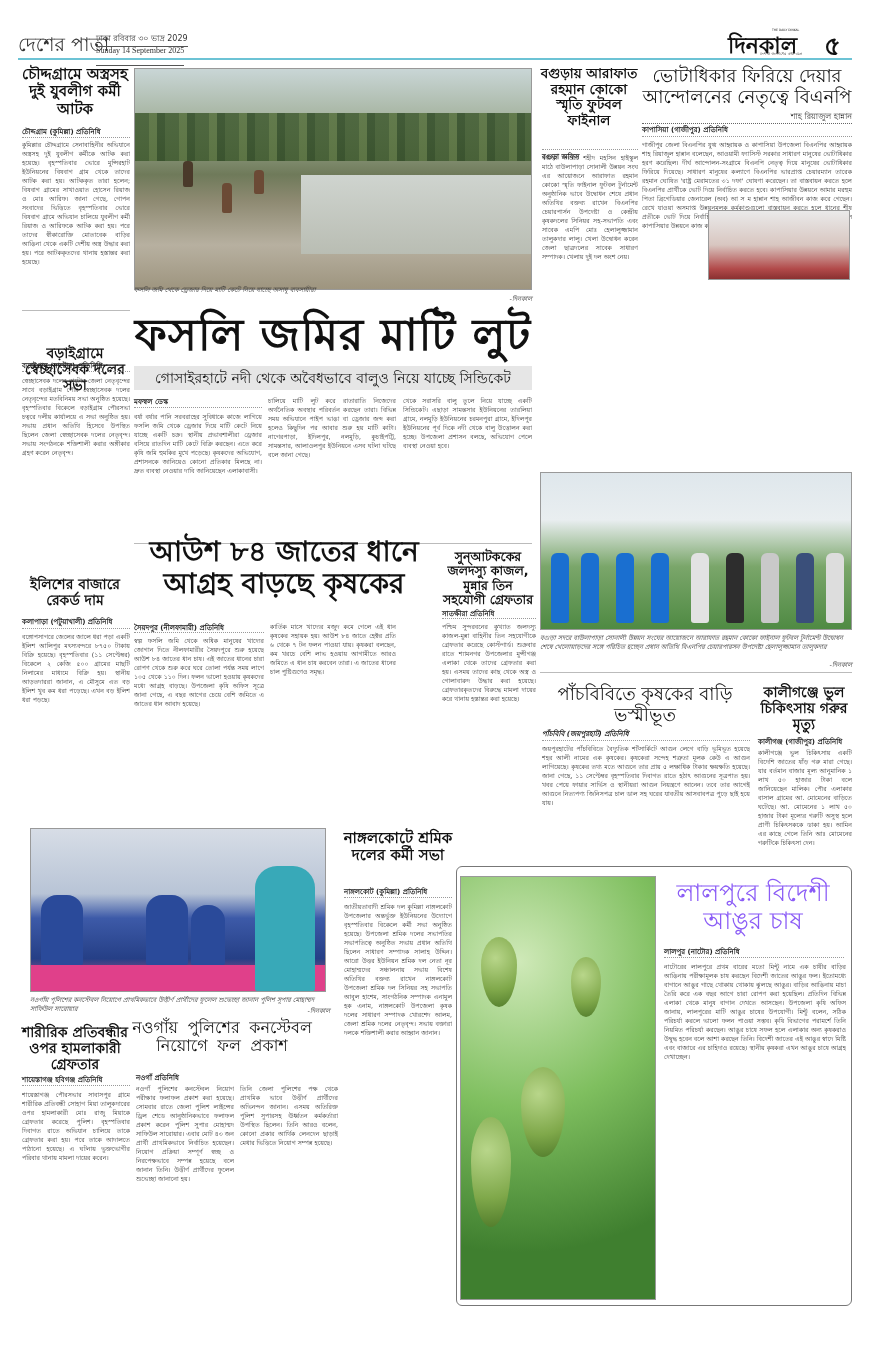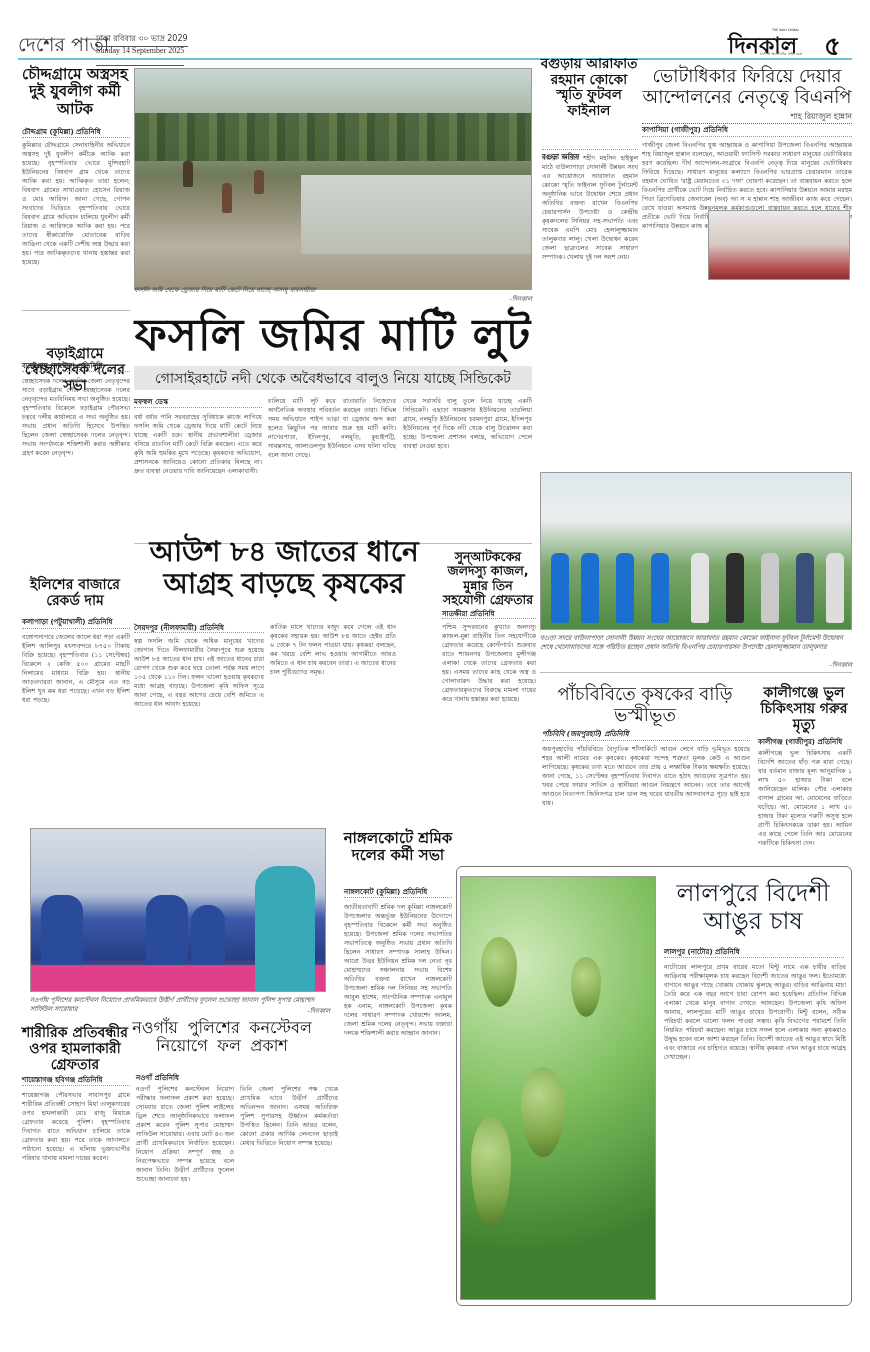--- a/index.html
+++ b/index.html
@@ -93,21 +93,21 @@
 <div class="abs dateline" style="left:134px;top:622px;width:130px;">সৈয়দপুর (নীলফামারী) প্রতিনিধি</div>
 <div class="abs dot-rule" style="left:134px;top:632px;width:130px;"></div>
 <div class="abs body-text" style="left:134px;top:636px;width:130px;height:180px;">স্বল্প ফসলি জমি থেকে অধিক মানুষের খাদ্যের জোগান দিতে নীলফামারীর সৈয়দপুরে শুরু হয়েছে আউশ ৮৪ জাতের ধান চাষ। এই জাতের ধানের চারা রোপণ থেকে শুরু করে ঘরে তোলা পর্যন্ত সময় লাগে ১০৫ থেকে ১১০ দিন। ফলন ভালো হওয়ায় কৃষকদের মধ্যে আগ্রহ বাড়ছে। উপজেলা কৃষি অফিস সূত্রে জানা গেছে, এ বছর আগের চেয়ে বেশি জমিতে এ জাতের ধান আবাদ হয়েছে।</div>
 <div class="abs body-text" style="left:270px;top:622px;width:126px;height:194px;">কার্তিক মাসে খাদ্যের মজুদ কমে গেলে এই ধান কৃষকের সহায়ক হয়। আউশ ৮৪ জাতে হেক্টর প্রতি ৬ থেকে ৭ টন ফলন পাওয়া যায়। কৃষকরা বলছেন, কম খরচে বেশি লাভ হওয়ায় আগামীতে আরও জমিতে এ ধান চাষ করবেন তারা। এ জাতের ধানের চাল পুষ্টিগুণেও সমৃদ্ধ।</div>
 
 <div class="abs hl" style="left:440px;top:550px;width:96px;font-size:12.5px;">সুন্আটককের জলদস্যু কাজল, মুন্নার তিন সহযোগী গ্রেফতার</div>
 <div class="abs dateline" style="left:442px;top:608px;width:96px;">সাতক্ষীরা প্রতিনিধি</div>
 <div class="abs dot-rule" style="left:442px;top:618px;width:94px;"></div>
 <div class="abs body-text" style="left:442px;top:622px;width:94px;height:194px;">পশ্চিম সুন্দরবনের কুখ্যাত জলদস্যু কাজল-মুন্না বাহিনীর তিন সহযোগীকে গ্রেফতার করেছে কোস্টগার্ড। শুক্রবার রাতে শ্যামনগর উপজেলার মুন্সীগঞ্জ এলাকা থেকে তাদের গ্রেফতার করা হয়। এসময় তাদের কাছ থেকে অস্ত্র ও গোলাবারুদ উদ্ধার করা হয়েছে। গ্রেফতারকৃতদের বিরুদ্ধে মামলা দায়ের করে থানায় হস্তান্তর করা হয়েছে।</div>
 
-<div class="abs hl" style="left:540px;top:56px;width:98px;font-size:13.5px;">বগুড়ায় আরাফাত রহমান কোকো স্মৃতি ফুটবল ফাইনাল</div>
+<div class="abs hl" style="left:540px;top:66px;width:98px;font-size:13.5px;">বগুড়ায় আরাফাত রহমান কোকো স্মৃতি ফুটবল ফাইনাল</div>
 <div class="abs dateline" style="left:542px;top:151px;width:96px;">বগুড়া অফিস</div>
 <div class="abs dot-rule" style="left:542px;top:149px;width:96px;"></div>
 <div class="abs body-text" style="left:542px;top:153px;width:96px;height:310px;">বগুড়া সদরের শহীদ মহসিন হাইস্কুল মাঠে বাউলাপাড়া সোনালী উন্নয়ন সংঘ এর আয়োজনে আরাফাত রহমান কোকো স্মৃতি ফাইনাল ফুটবল টুর্নামেন্ট অনুষ্ঠানিক ভাবে উদ্বোধন শেষে প্রধান অতিথির বক্তব্য রাখেন বিএনপির চেয়ারপার্সন উপদেষ্টা ও কেন্দ্রীয় কৃষকদলের সিনিয়র সহ-সভাপতি এবং সাবেক এমপি মোঃ হেলালুজ্জামান তালুকদার লালু। খেলা উদ্বোধন করেন জেলা ছাত্রদলের সাবেক সাধারণ সম্পাদক। খেলায় দুই দল অংশ নেয়।</div>
 
 <div class="abs hl" style="left:642px;top:66px;width:210px;font-size:18px;font-weight:normal;">ভোটাধিকার ফিরিয়ে দেয়ার আন্দোলনের নেতৃত্বে বিএনপি</div>
 <div class="abs" style="left:642px;top:110px;width:210px;font-size:8px;color:#333;text-align:right;border-bottom:1px dotted #666;">শাহ রিয়াজুল হান্নান</div>
 <div class="abs dateline" style="left:642px;top:124px;width:210px;">কাপাসিয়া (গাজীপুর) প্রতিনিধি</div>
 <div class="abs dot-rule" style="left:642px;top:136px;width:210px;"></div>
 <div class="abs body-text" style="left:642px;top:140px;width:210px;height:325px;">গাজীপুর জেলা বিএনপির যুগ্ম আহ্বায়ক ও কাপাসিয়া উপজেলা বিএনপির আহ্বায়ক শাহ রিয়াজুল হান্নান বলেছেন, আওয়ামী ফ্যাসিস্ট সরকার সাধারণ মানুষের ভোটাধিকার হরণ করেছিল। দীর্ঘ আন্দোলন-সংগ্রামে বিএনপি নেতৃত্ব দিয়ে মানুষের ভোটাধিকার ফিরিয়ে দিয়েছে। সাধারণ মানুষের কল্যাণে বিএনপির ভারপ্রাপ্ত চেয়ারম্যান তারেক রহমান ঘোষিত 'রাষ্ট্র মেরামতের ৩১ দফা' ঘোষণা করেছেন। তা বাস্তবায়ন করতে হলে বিএনপির প্রার্থীকে ভোট দিয়ে নির্বাচিত করতে হবে। কাপাসিয়ার উন্নয়নে আমার মরহুম পিতা ব্রিগেডিয়ার জেনারেল (অব) আ স ম হান্নান শাহ আজীবন কাজ করে গেছেন। রেখে যাওয়া অসমাপ্ত উন্নয়নমূলক কর্মকাণ্ডগুলো বাস্তবায়ন করতে হলে ধানের শীষ প্রতীকে ভোট দিয়ে নির্বাচিত করতে হবে। আগামী দিনে বিএনপি ক্ষমতায় আসলে কাপাসিয়ার উন্নয়নে কাজ করবে।</div>
 <div class="abs photo photo-meeting" style="left:708px;top:210px;width:142px;height:70px;"></div>
@@ -161,16 +161,16 @@
 <div class="abs body-text" style="left:136px;top:1084px;width:98px;height:248px;">নওগাঁ পুলিশের কনস্টেবল নিয়োগ পরীক্ষার ফলাফল প্রকাশ করা হয়েছে। সোমবার রাতে জেলা পুলিশ লাইন্সের ড্রিল শেডে আনুষ্ঠানিকভাবে ফলাফল প্রকাশ করেন পুলিশ সুপার মোহাম্মদ সাফিউল সারোয়ার। এবার মোট ৪৩ জন প্রার্থী প্রাথমিকভাবে নির্বাচিত হয়েছেন। নিয়োগ প্রক্রিয়া সম্পূর্ণ স্বচ্ছ ও নিরপেক্ষভাবে সম্পন্ন হয়েছে বলে জানান তিনি। উত্তীর্ণ প্রার্থীদের ফুলেল শুভেচ্ছা জানানো হয়।</div>
 <div class="abs body-text" style="left:240px;top:1084px;width:98px;height:248px;">তিনি জেলা পুলিশের পক্ষ থেকে প্রাথমিক ভাবে উত্তীর্ণ প্রার্থীদের অভিনন্দন জানান। এসময় অতিরিক্ত পুলিশ সুপারসহ ঊর্ধ্বতন কর্মকর্তারা উপস্থিত ছিলেন। তিনি আরও বলেন, কোনো প্রকার আর্থিক লেনদেন ছাড়াই মেধার ভিত্তিতে নিয়োগ সম্পন্ন হয়েছে।</div>
 
 <div class="abs boxed" style="left:456px;top:866px;width:396px;height:440px;"></div>
 <div class="abs photo photo-grapes" style="left:460px;top:876px;width:196px;height:424px;">
   <div class="bunch" style="left:20px;top:60px;"></div>
   <div class="bunch" style="left:60px;top:190px;width:44px;height:90px;"></div>
   <div class="bunch" style="left:10px;top:240px;width:40px;height:110px;"></div>
   <div class="bunch" style="left:110px;top:80px;width:30px;height:60px;"></div>
 </div>
-<div class="abs hl" style="left:660px;top:880px;width:186px;font-size:24px;font-weight:normal;color:#0f172a;">লালপুরে বিদেশী আঙুর চাষ</div>
+<div class="abs hl" style="left:660px;top:880px;width:186px;font-size:24px;font-weight:normal;color:#8b5cf6;">লালপুরে বিদেশী আঙুর চাষ</div>
 <div class="abs dateline" style="left:664px;top:946px;width:180px;">লালপুর (নাটোর) প্রতিনিধি</div>
 <div class="abs dot-rule" style="left:664px;top:957px;width:180px;"></div>
 <div class="abs body-text" style="left:664px;top:962px;width:182px;height:340px;">নাটোরের লালপুরে প্রথম বারের মতো মিন্টু নামে এক চাষীর বাড়ির আঙিনায় পরীক্ষামূলক চাষ করছেন বিদেশী জাতের আঙুর ফল। ইতোমধ্যে বাগানে আঙুর গাছে থোকায় থোকায় ঝুলছে আঙুর। বাড়ির আঙিনায় মাচা তৈরি করে এক বছর আগে চারা রোপণ করা হয়েছিল। প্রতিদিন বিভিন্ন এলাকা থেকে মানুষ বাগান দেখতে আসছেন। উপজেলা কৃষি অফিস জানায়, লালপুরের মাটি আঙুর চাষের উপযোগী। মিন্টু বলেন, সঠিক পরিচর্যা করলে ভালো ফলন পাওয়া সম্ভব। কৃষি বিভাগের পরামর্শে তিনি নিয়মিত পরিচর্যা করছেন। আঙুর চাষে সফল হলে এলাকার অন্য কৃষকরাও উদ্বুদ্ধ হবেন বলে আশা করছেন তিনি। বিদেশী জাতের এই আঙুর স্বাদে মিষ্টি এবং বাজারে এর চাহিদাও রয়েছে। স্থানীয় কৃষকরা এখন আঙুর চাষে আগ্রহ দেখাচ্ছেন।</div>
 
 </body></html>

